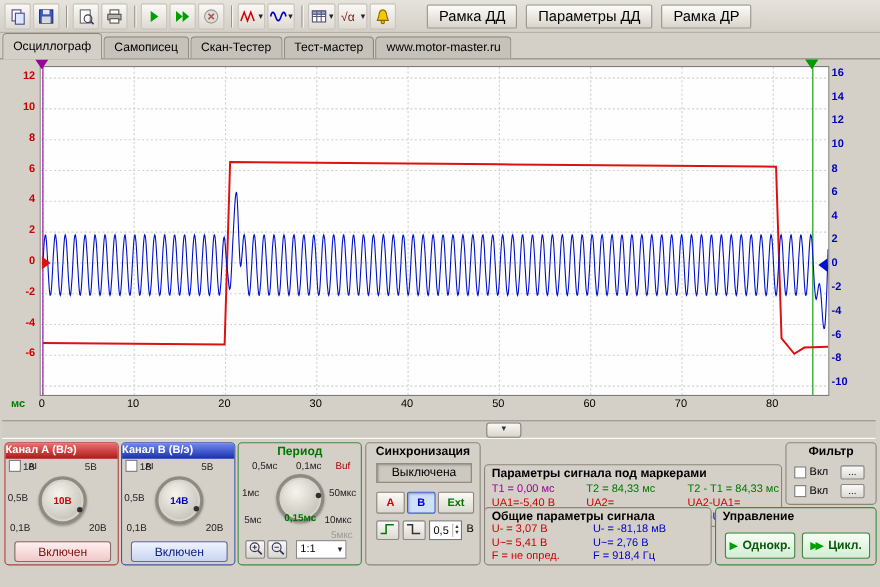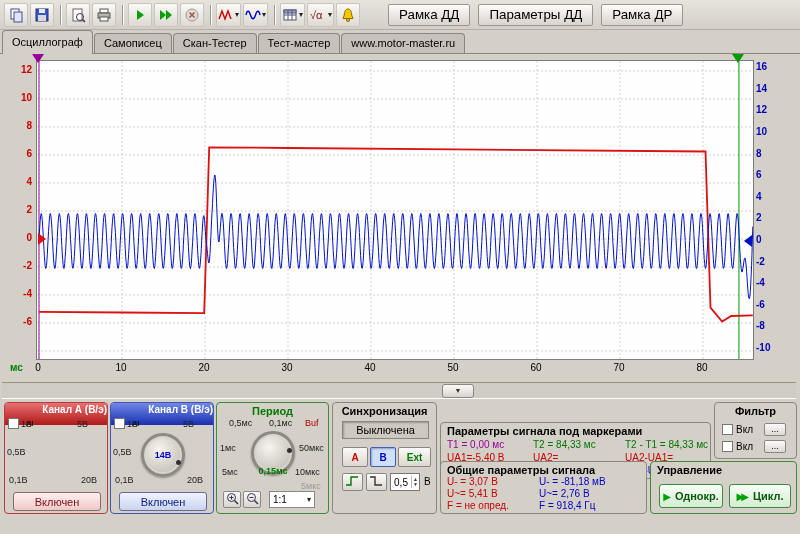--- a/index.html
+++ b/index.html
@@ -36,21 +36,21 @@
   .group{position:absolute;border:1px solid #8a867e;border-radius:4px;box-sizing:border-box;background:#d4d0c8}
   #grp-a{left:4px;top:402px;width:104px;height:112px;border-color:#b04040}
   #grp-b{left:110px;top:402px;width:104px;height:112px;border-color:#4055b0}
   #grp-period{left:216px;top:402px;width:113px;height:112px;border-color:#3f8a3f}
   #grp-sync{left:332px;top:402px;width:105px;height:112px}
   #grp-markers{left:440px;top:422px;width:271px;height:57px}
   #grp-filter{left:714px;top:402px;width:83px;height:57px}
   #grp-general{left:440px;top:461px;width:207px;height:53px}
   #grp-control{left:650px;top:461px;width:147px;height:53px;border-color:#3f8a3f}
 
-  .chan-hd{position:absolute;left:0;top:0;right:0;height:22px;border-radius:3px 3px 0 0;color:#fff;font-weight:bold;font-size:10px;text-align:right;line-height:14px}
+  .chan-hd{position:absolute;left:0;top:0;right:0;height:14px;border-radius:3px 3px 0 0;color:#fff;font-weight:bold;font-size:10px;text-align:left;line-height:14px}
   #grp-a .chan-hd{background:linear-gradient(#e87070,#b01818)}
   #grp-b .chan-hd{background:linear-gradient(#7088e8,#1830b0)}
   .grp-title{position:absolute;top:2px;left:6px;font-weight:bold;white-space:nowrap}
   .grp-title.center{left:0;right:0;text-align:center}
   .grp-title.green{color:#007700}
 
   .knob{position:absolute;left:30px;top:30px;width:44px;height:44px;border-radius:50%;background:radial-gradient(circle at 40% 35%,#f6f4ee,#b6b2a8);border:3px solid #8d8a82;box-shadow:inset 0 0 0 2px #d8d4cc,0 1px 2px rgba(0,0,0,.35);box-sizing:border-box}
   .knob-val{position:absolute;inset:0;display:flex;align-items:center;justify-content:center;font-size:9px;font-weight:bold}
   .kdot{position:absolute;width:5px;height:5px;border-radius:50%;background:#303030}
   .kl{position:absolute;font-size:9px;color:#222;white-space:nowrap}
@@ -302,20 +302,24 @@
     <div class="chan-hd">Канал А (В/э)</div>
     <span class="ai">
         <span class="cbx"></span>
         <span>AI</span>
       </span>
     <span class="kl cl0">1В</span>
     <span class="kl cl1">5В</span>
     <span class="kl cl2">0,5В</span>
     <span class="kl cl3">0,1В</span>
     <span class="kl cl4">20В</span>
+    <div class="knob">
+      <span class="kdot" style="left:32px;top:25px"></span>
+      <span class="knob-val" style="color: rgb(204, 0, 0);">10В</span>
+    </div>
     <button class="onbtn">Включен</button>
   </div>
 
   <div class="group" id="grp-b">
     <div class="chan-hd">Канал В (В/э)</div>
     <span class="ai">
         <span class="cbx"></span>
         <span>AI</span>
       </span>
     <span class="kl cl0">1В</span>

